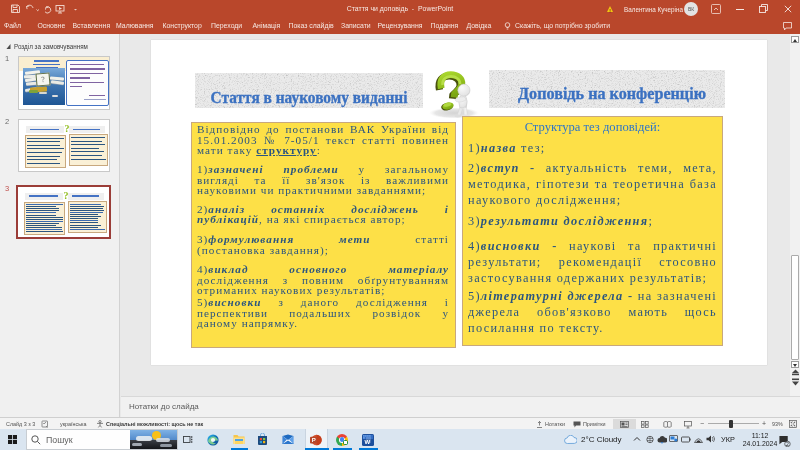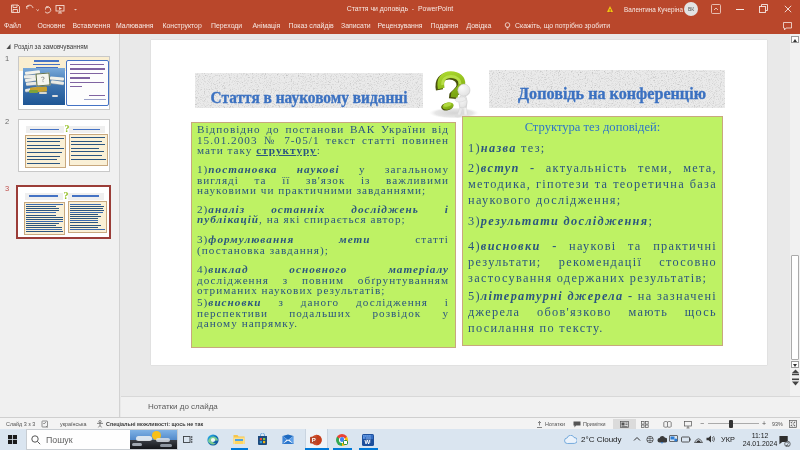--- a/index.html
+++ b/index.html
@@ -19,21 +19,21 @@
 #vscroll{left:790px;top:34px;width:10px;height:362px;background:#F0F0F0;}
 
 #notes{left:121px;top:396px;width:679px;height:21px;background:#F1F1F1;border-top:1px solid #D8D8D8;}
 
 #statusbar{left:0;top:417px;width:800px;height:11.5px;background:#F3F3F3;border-top:1px solid #D0D0D0;font-size:7.6px;color:#565656;}
 
 #taskbar{left:0;top:428.5px;width:800px;height:21.5px;background:#DAE5F0;}
 
 .hdrbox{position:absolute;overflow:hidden;}
 .hdrtxt{position:absolute;width:100%;text-align:center;font-family:"Liberation Serif",serif;font-weight:bold;color:#3B71C1;-webkit-text-stroke:0.35px #3B71C1;}
-.crmbox{position:absolute;background:#bef264;border:1.5px solid #C8A87E;font-family:"Liberation Serif",serif;color:#2B5580;}
+.crmbox{position:absolute;background:#fde047;border:1.5px solid #C8A87E;font-family:"Liberation Serif",serif;color:#2B5580;}
 .jl{text-align:justify;text-align-last:justify;}
 .ll{text-align:left;}
 .bi{font-weight:bold;font-style:italic;}
 </style></head>
 <body>
 <div id="app">
 <div class="abs" id="titlebar"></div>
 <div class="abs" id="tbar-title" style="font-size:6.9px;color:#F6E8E3;line-height:18px;">Стаття чи доповідь&nbsp;&nbsp;-&nbsp;&nbsp;PowerPoint</div>
 <svg class="abs" style="left:10px;top:3px" width="75" height="12" viewBox="0 0 75 12">
 <g stroke="#F3DCD3" fill="none" stroke-width="0.9">
@@ -243,21 +243,21 @@
 <path d="M 36.8,47.3 L 37.1,55.3 L 40.4,55.3 L 39.5,47.5 Z" fill="#F1F1F1" stroke="#CCCCCC" stroke-width="0.4"></path>
 <ellipse cx="30.8" cy="56" rx="3.2" ry="1.4" fill="#DDDDDD"></ellipse>
 <ellipse cx="39" cy="55.8" rx="3.2" ry="1.4" fill="#E6E6E6"></ellipse>
 </g>
 </svg>
 </div>
 <div class="crmbox" id="boxL" style="left:40px;top:82px;width:265px;height:226px;padding:1px 6px 0 5px;font-size:11.2px;line-height:10.7px;letter-spacing:1.02px;">
   <div class="jl">Відповідно до постанови ВАК України від</div>
   <div class="jl">15.01.2003 № 7-05/1 текст статті повинен</div>
   <div class="ll">мати таку <span style="font-weight:bold;text-decoration:underline">структуру</span>:</div>
-  <div class="jl" style="margin-top:7.7px">1)<span class="bi">постановка наукові</span> у загальному</div>
+  <div class="jl" style="margin-top:7.7px">1)<span class="bi">зазначені проблеми</span> у загальному</div>
   <div class="jl">вигляді та її зв'язок із важливими</div>
   <div class="ll">науковими чи практичними завданнями;</div>
   <div class="jl" style="margin-top:7.7px">2)<span class="bi">аналіз останніх досліджень і</span></div>
   <div class="ll"><span class="bi">публікацій</span>, на які спирається автор;</div>
   <div class="jl" style="margin-top:8.8px">3)<span class="bi">формулювання мети</span> статті</div>
   <div class="ll">(постановка завдання);</div>
   <div class="jl" style="margin-top:8.7px">4)<span class="bi">виклад основного матеріалу</span></div>
   <div class="jl">дослідження з повним обґрунтуванням</div>
   <div class="ll">отриманих наукових результатів;</div>
   <div class="jl" style="margin-top:1px">5)<span class="bi">висновки</span> з даного дослідження і</div>
@@ -287,21 +287,21 @@
       <div style="position:absolute;left:1px;top:327px;width:8px;height:7px;background:#FDFDFD;border:0.8px solid #9a9a9a;"></div>
       <div style="position:absolute;left:3px;top:329.5px;width:0;height:0;border-left:2.2px solid transparent;border-right:2.2px solid transparent;border-top:3px solid #333;"></div>
       <svg style="position:absolute;left:0.5px;top:335px" width="9" height="18" viewBox="0 0 9 18" fill="#444">
 <path d="M4.5,0.5 L8,4 H1 Z"></path>
         <rect x="1" y="4.6" width="7" height="1.6"></rect>
 <rect x="1" y="9.5" width="7" height="1.6"></rect>
         <path d="M4.5,16.5 L1,12.5 H8 Z"></path>
       </svg>
     </div>
 <div class="abs" id="notes">
-      <span style="position:absolute;left:27px;top:5px;font-size:8px;color:#5A5A5A;">Нотатки до слайда</span>
+      <span style="position:absolute;left:8px;top:5px;font-size:8px;color:#5A5A5A;">Нотатки до слайда</span>
     </div>
 <div class="abs" id="statusbar" style="left:0;top:417px;width:800px;height:11.5px;background:#F3F3F3;border-top:1px solid #CFCFCF;font-size:5.4px;color:#505050;">
       <span class="abs" style="left:6px;top:3px;">Слайд 3 з 3</span>
       <svg class="abs" style="left:41px;top:2px" width="8" height="8" viewBox="0 0 8 8" stroke="#666" fill="none" stroke-width="0.7">
         <rect x="1" y="1" width="5.5" height="6" rx="0.5"></rect>
         <path d="M2.2,3 l1,1 1.8,-2.2"></path>
         <path d="M5,6 l1.5,1.5"></path>
       </svg>
       <span class="abs" style="left:60px;top:3px;">українська</span>
       <svg class="abs" style="left:96px;top:2px" width="8" height="8" viewBox="0 0 8 8" stroke="#555" fill="none" stroke-width="0.7">

